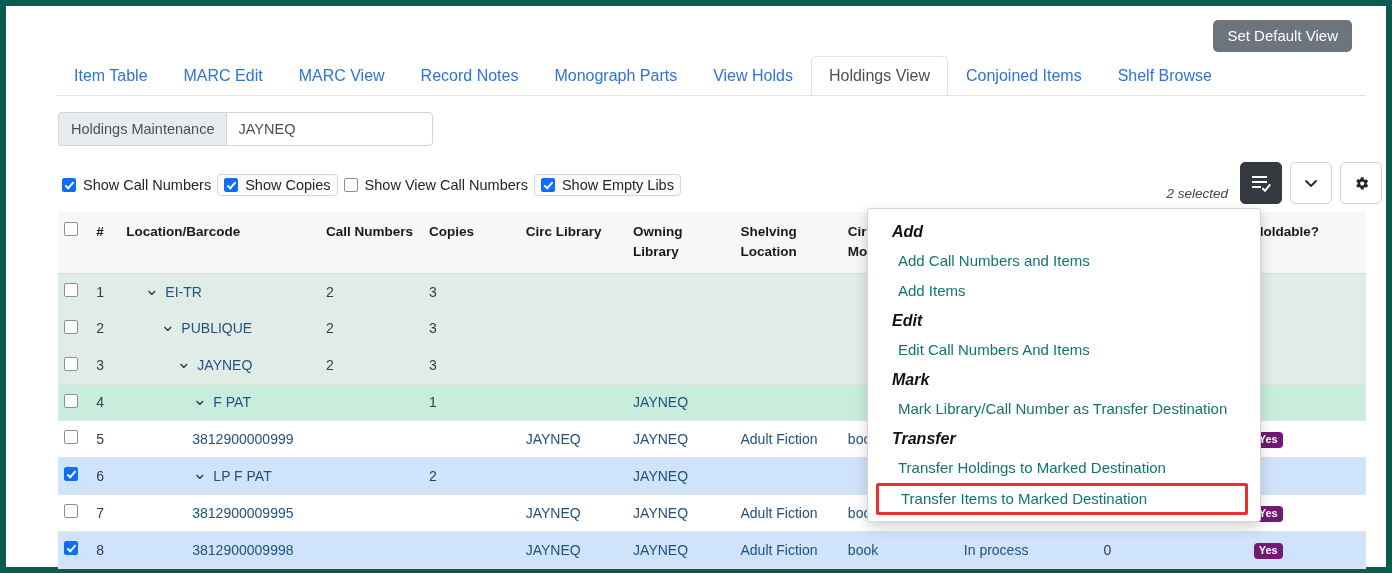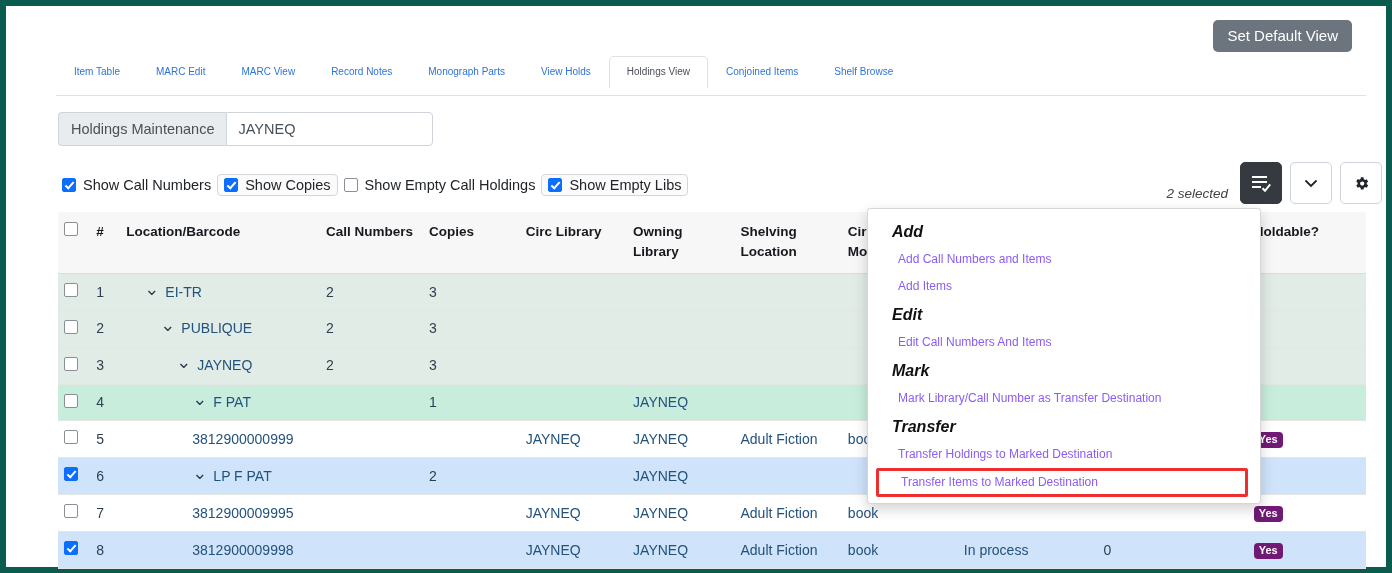--- a/index.html
+++ b/index.html
@@ -30,21 +30,21 @@
 
   
   .tabs{
     position:absolute;left:44px;top:44px;width:1310px;height:40px;
     border-bottom:1px solid #dee2e6;
     box-sizing:border-box;
   }
   .tab{
     position:relative;float:left;
     padding:9px 17px 10px;
-    font-size:10px;color:#2e74d8;
+    font-size:16px;color:#2e74d8;
     cursor:pointer;line-height:1.2;
     border:1px solid transparent;border-bottom:none;
     border-radius:5px 5px 0 0;
     top:0;
   }
   .tab.active{
     color:#4a4f56;
     background:#ffffff;
     border-color:#dee2e6 #dee2e6 #ffffff;
     margin-bottom:-1px;
@@ -143,21 +143,21 @@
     position:absolute;left:855px;top:196px;width:392px;
     background:#ffffff;border:1px solid #d6d6d6;border-radius:3px;
     box-shadow:0 5px 14px rgba(0,0,0,.18);
     padding:8px 0 6px;z-index:40;
   }
   .menu-head{
     font-size:16px;font-weight:bold;font-style:italic;color:#111;
     padding:6px 16px 5px 24px;
   }
   .menu-item{
-    font-size:12px;color:#8b5cf6;
+    font-size:15px;color:#0f766e;
     padding:6px 16px 7px 30px;cursor:pointer;white-space:nowrap;
   }
   .menu-item.outlined{
     border:3px solid #ee2f2f;border-radius:2px;
     margin:0 12px 0 8px;padding:4px 10px 5px 22px;
   }
 </style>
 </head>
 <body>
 
@@ -187,21 +187,21 @@
         <div class="cbitem">
           <span class="cb checked"></span>
           <label>Show Call Numbers</label>
         </div>
         <div class="cbitem boxed">
           <span class="cb checked"></span>
           <label>Show Copies</label>
         </div>
         <div class="cbitem">
           <span class="cb"></span>
-          <label>Show Empty Call Holdings</label>
+          <label>Show View Call Numbers</label>
         </div>
         <div class="cbitem boxed">
           <span class="cb checked"></span>
           <label>Show Empty Libs</label>
         </div>
       </div>
 
   <div class="selcount">2 selected</div>
 
   <div class="tb-btn primary b1">

